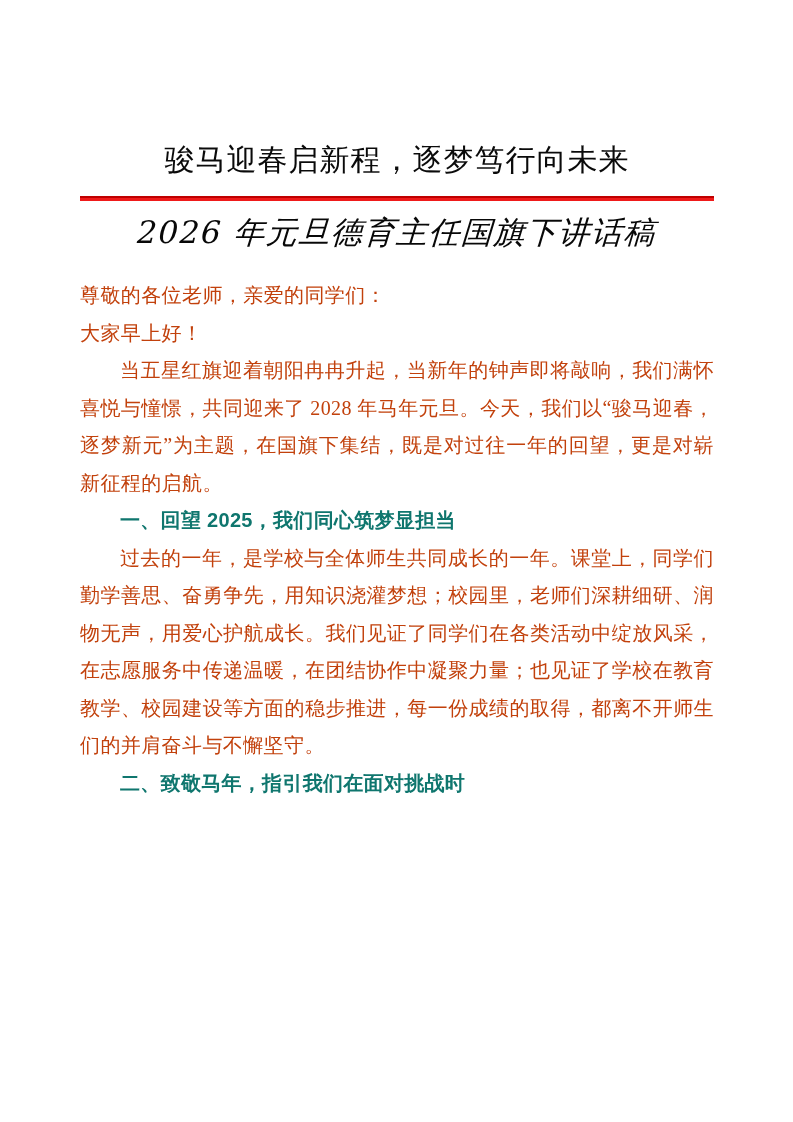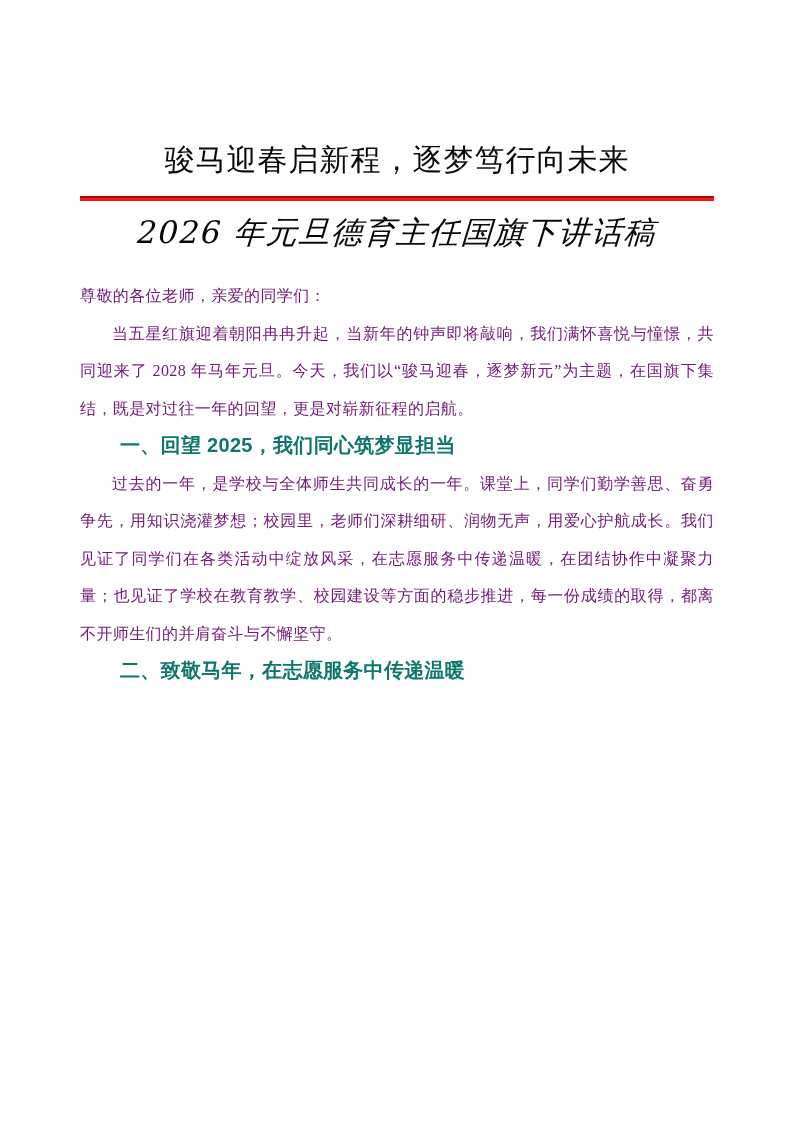--- a/index.html
+++ b/index.html
@@ -71,23 +71,23 @@
   }
 
   
   .body-block {
     margin-top: 22px;
   }
 
   p.para {
     margin: 0;
     font-family: "Liberation Serif", "DejaVu Serif", serif;
-    font-size: 16px;
+    font-size: 20px;
     line-height: 37.5px;
-    color: #701a75;
+    color: #c2410c;
     text-align: justify;
     text-justify: inter-ideograph;
     text-indent: 2em;
     letter-spacing: 0.4px;
   }
 
   p.para.no-indent {
     text-indent: 0;
   }
 
@@ -111,25 +111,26 @@
     <h1 class="doc-title">骏马迎春启新程，逐梦笃行向未来</h1>
 
     <div class="title-rule"></div>
 
     <h2 class="doc-subtitle">2026 年元旦德育主任国旗下讲话稿</h2>
 
     <div class="body-block">
 
       <p class="para no-indent">尊敬的各位老师，亲爱的同学们：</p>
 
+      <p class="para no-indent">大家早上好！</p>
 
       <p class="para">当五星红旗迎着朝阳冉冉升起，当新年的钟声即将敲响，我们满怀喜悦与憧憬，共同迎来了 2028 年马年元旦。今天，我们以“骏马迎春，逐梦新元”为主题，在国旗下集结，既是对过往一年的回望，更是对崭新征程的启航。</p>
 
       <h2 class="section-heading">一、回望 2025，我们同心筑梦显担当</h2>
 
       <p class="para">过去的一年，是学校与全体师生共同成长的一年。课堂上，同学们勤学善思、奋勇争先，用知识浇灌梦想；校园里，老师们深耕细研、润物无声，用爱心护航成长。我们见证了同学们在各类活动中绽放风采，在志愿服务中传递温暖，在团结协作中凝聚力量；也见证了学校在教育教学、校园建设等方面的稳步推进，每一份成绩的取得，都离不开师生们的并肩奋斗与不懈坚守。</p>
 
-      <h2 class="section-heading">二、致敬马年，在志愿服务中传递温暖</h2>
+      <h2 class="section-heading">二、致敬马年，指引我们在面对挑战时</h2>
 
 
     </div>
   </div>
 </div>
 
 </body></html>

